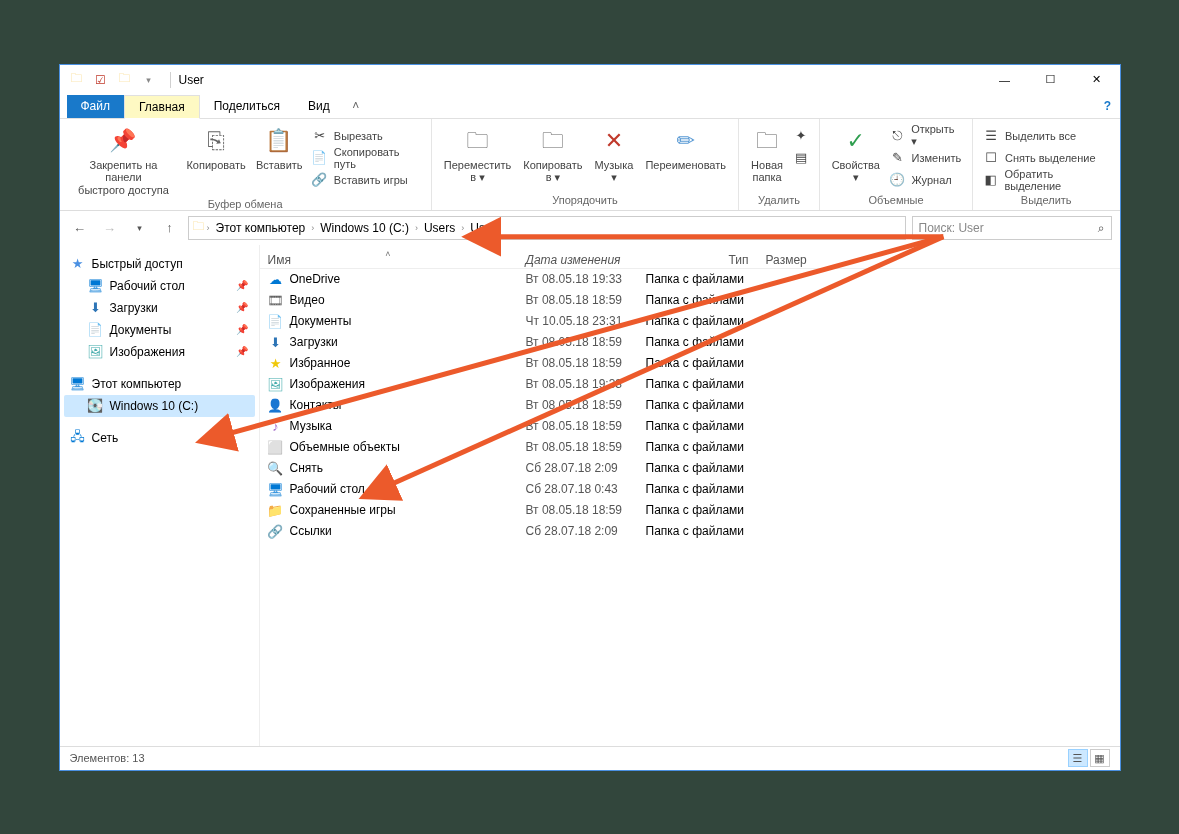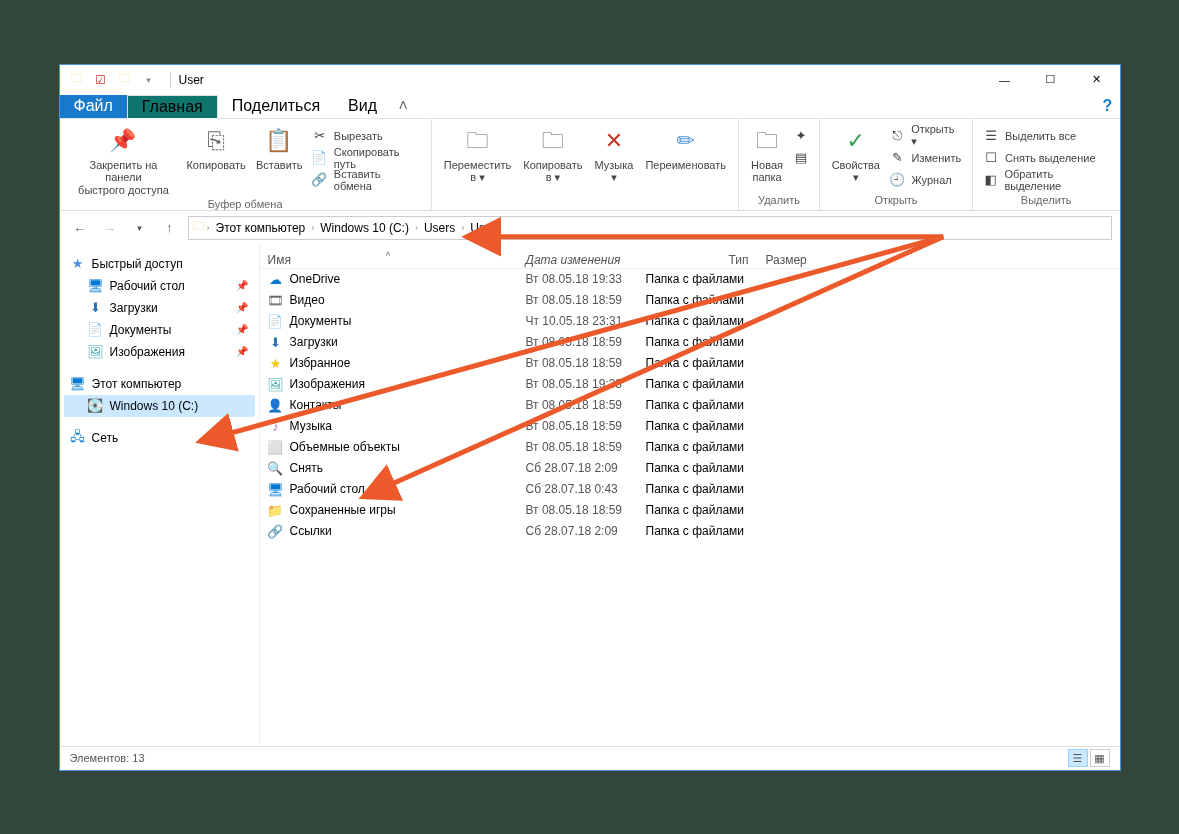--- a/index.html
+++ b/index.html
@@ -9,24 +9,24 @@
 
 .titlebar { height: 30px; display: flex; align-items: center; background: #fff; font-size: 12px; }
 .titlebar .qat { display: flex; align-items: center; gap: 6px; padding: 0 8px; }
 .titlebar .qat span { width: 18px; height: 18px; display: inline-flex; align-items: center; justify-content: center; }
 .titlebar .divider { width: 1px; height: 16px; background: #d0d0d0; margin: 0 4px; }
 .titlebar .title { padding-left: 4px; }
 .titlebar .controls { margin-left: auto; display: flex; }
 .titlebar .controls div { width: 46px; height: 30px; display: flex; align-items: center; justify-content: center; font-size: 11px; cursor: default; }
 
 
-.tabs { height: 24px; background: #fff; display: flex; align-items: stretch; font-size: 16px; border-bottom: 1px solid #e0e0e0; position: relative; }
+.tabs { height: 24px; background: #fff; display: flex; align-items: stretch; font-size: 12px; border-bottom: 1px solid #e0e0e0; position: relative; padding-left: 7px; }
 .tab { padding: 0 14px; display: flex; align-items: center; cursor: default; }
 .tab.file { background: #1979ca; color: #fff; }
-.tab.active { border: 1px solid #e0e0e0; border-bottom: 1px solid #fff; margin-bottom: -1px; background: #0f766e; }
+.tab.active { border: 1px solid #e0e0e0; border-bottom: 1px solid #fff; margin-bottom: -1px; background: #fef9c3; }
 .tabs .help { margin-left: auto; width: 24px; display: flex; align-items: center; justify-content: center; color: #1979ca; font-weight: bold; }
 .tabs .chevup { width: 24px; display:flex; align-items:center; justify-content:center; color:#666; }
 
 
 .ribbon { height: 92px; background: #fff; display: flex; border-bottom: 1px solid #ddd; font-size: 11px; color: #444; }
 .rgroup { display: flex; flex-direction: column; border-right: 1px solid #e5e5e5; padding: 2px 6px 0 6px; }
 .rgroup .items { flex: 1; display: flex; align-items: flex-start; }
 .rgroup .label { text-align: center; font-size: 11px; color: #666; padding: 2px 0 4px; }
 .bigbtn { display: flex; flex-direction: column; align-items: center; justify-content: flex-start; padding: 4px 6px 0; text-align: center; line-height: 1.15; min-width: 44px; gap: 2px; }
 .bigbtn .ic { width: 32px; height: 32px; display: flex; align-items: center; justify-content: center; font-size: 22px; color: #666; }
@@ -131,21 +131,21 @@
           <div class="smallbtn">
               <span class="ic">✂</span>
               <span>Вырезать</span>
             </div>
           <div class="smallbtn">
               <span class="ic">📄</span>
               <span>Скопировать путь</span>
             </div>
           <div class="smallbtn">
               <span class="ic">🔗</span>
-              <span>Вставить обмена</span>
+              <span>Вставить игры</span>
             </div>
         </div>
       </div>
       <div class="label">Буфер обмена</div>
     </div>
     <div class="rgroup">
       <div class="items">
         <div class="bigbtn">
             <span class="ic folder-ic">🗀</span>
             <span style="white-space:pre-line">Переместить
@@ -159,20 +159,21 @@
         <div class="bigbtn">
             <span class="ic" style="color:#c0392b">✕</span>
             <span style="white-space:pre-line">Музыка
 ▾</span>
           </div>
         <div class="bigbtn">
             <span class="ic" style="color:#5b9bd5">✏</span>
             <span>Переименовать</span>
           </div>
       </div>
+      <div class="label">Упорядочить</div>
     </div>
     <div class="rgroup">
       <div class="items">
         <div class="bigbtn">
             <span class="ic folder-ic">🗀</span>
             <span style="white-space:pre-line">Новая
 папка</span>
           </div>
         <div class="stack">
           <div class="smallbtn">
@@ -200,21 +201,21 @@
           <div class="smallbtn">
               <span class="ic">✎</span>
               <span>Изменить</span>
             </div>
           <div class="smallbtn">
               <span class="ic">🕘</span>
               <span>Журнал</span>
             </div>
         </div>
       </div>
-      <div class="label">Открыть</div>
+      <div class="label">Объемные</div>
     </div>
     <div class="rgroup" style="border-right:none">
       <div class="items">
         <div class="stack">
           <div class="smallbtn">
               <span class="ic">☰</span>
               <span>Выделить все</span>
             </div>
           <div class="smallbtn">
               <span class="ic">☐</span>
@@ -239,20 +240,24 @@
       <span class="folder-ic">🗀</span>
       <span class="sep">›</span>
       <span class="crumb">Этот компьютер</span>
       <span class="sep">›</span>
       <span class="crumb">Windows 10 (C:)</span>
       <span class="sep">›</span>
       <span class="crumb">Users</span>
       <span class="sep">›</span>
       <span class="crumb">User</span>
     </div>
+    <div class="searchbox">
+      <span>Поиск: User</span>
+      <span style="color:#555">⌕</span>
+    </div>
   </div>
 
   <div class="content">
     <div class="tree">
       <div class="tmain">
         <div class="titem">
             <span class="ic" style="color:#4a90e2">★</span>
             <span>Быстрый доступ</span>
           </div>
         <div class="titem sub">

